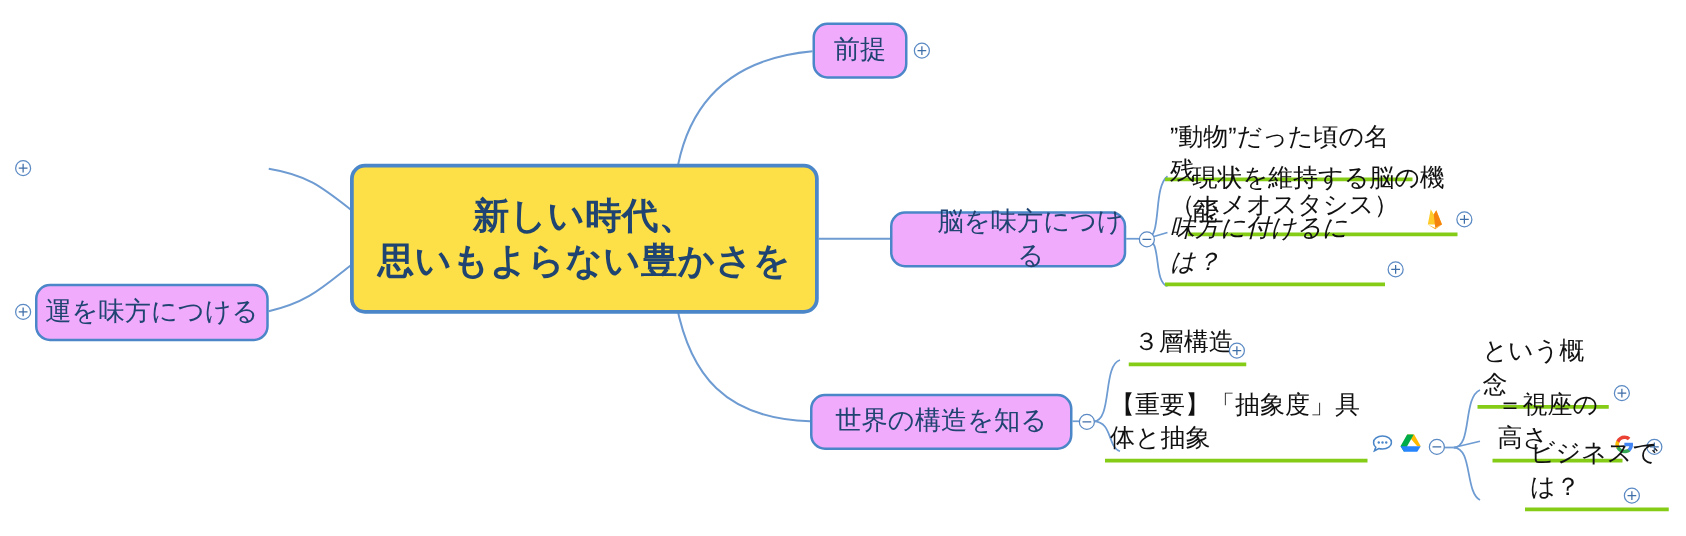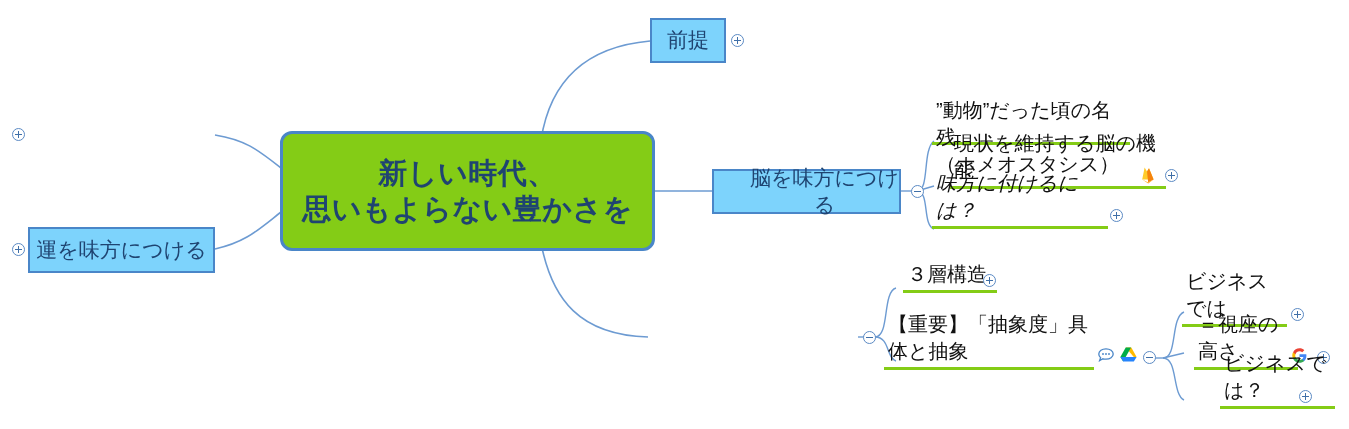--- a/index.html
+++ b/index.html
@@ -23,33 +23,33 @@
     top: 0;
     width: 1349px;
     height: 429px;
     pointer-events: none;
   }
 
   
   .box {
     position: absolute;
     box-sizing: border-box;
-    background: #7dd3fc;
+    background: #f0abfc;
     border: 2px solid #4a86c8;
-    border-radius: 0;
+    border-radius: 12px;
     color: #1f4471;
     display: flex;
     align-items: center;
     justify-content: center;
     text-align: center;
     line-height: 1.25;
     white-space: pre-line;
   }
   .box.central {
-    background: #84cc16;
+    background: #fde047;
     border: 3px solid #4a86c8;
     border-radius: 12px;
     font-size: 29px;
     font-weight: bold;
     letter-spacing: 0.5px;
   }
   .box.branch {
     font-size: 21px;
     font-weight: normal;
   }
@@ -159,20 +159,23 @@
   <div class="box branch" style="left:650px; top:18px; width:76px; height:45px;">
     <span>前提</span>
   </div>
   <div class="toggle plus" style="left:731px; top:34px;"></div>
 
   <div class="box branch" style="left:712px; top:169px; width:189px; height:45px;padding-left:36px;">
     <span>脳を味方につける</span>
   </div>
   <div class="toggle" style="left:911px; top:185px;"></div>
 
+  <div class="box branch" style="left:648px; top:315px; width:210px; height:45px;">
+    <span>世界の構造を知る</span>
+  </div>
   <div class="toggle" style="left:863px; top:331px;"></div>
 
   <div class="leaf" style="left:932px; top:97px; width:198px; height:48px; align-items:flex-start;">
     <span class="txt">”動物”だった頃の名残
 （ホメオスタシス）</span>
   </div>
 
   <div class="leaf" style="left:932px; top:163px; width:216px; height:26px;margin-left:18px;">
     <span class="txt">現状を維持する脳の機能</span>
   </div>
@@ -212,21 +215,21 @@
   <span class="ic" style="left:1120px; top:347px;">
     <svg width="17" height="15" viewBox="0 0 17 15" xmlns="http://www.w3.org/2000/svg">
       <path d="M5.7 0.6 L11.3 0.6 L16.6 9.9 L13.8 9.9 Z" fill="#ffba00"></path>
       <path d="M5.7 0.6 L0.4 9.9 L3.2 14.4 L11.0 0.6 Z" fill="#00ac47"></path>
       <path d="M0.4 9.9 L3.2 14.4 L13.8 14.4 L16.6 9.9 Z" fill="#2684fc"></path>
     </svg>
   </span>
   <div class="toggle" style="left:1143px; top:351px;"></div>
 
   <div class="leaf" style="left:1182px; top:302px; width:105px; height:25px;">
-    <span class="txt">ビジネスでは</span>
+    <span class="txt">という概念</span>
   </div>
   <div class="toggle plus" style="left:1291px; top:308px;"></div>
 
   <div class="leaf" style="left:1182px; top:345px; width:104px; height:25px;margin-left:12px;">
     <span class="txt">＝視座の高さ</span>
   </div>
 
   <span class="ic" style="left:1292px; top:348px;">
     <svg width="15" height="15" viewBox="0 0 18 18" xmlns="http://www.w3.org/2000/svg">
       <path d="M17.3 9.2 C17.3 8.6 17.25 8 17.15 7.45 L9 7.45 L9 10.7 L13.7 10.7 C13.5 11.8 12.85 12.75 11.9 13.4 L11.9 15.5 L14.7 15.5 C16.35 14 17.3 11.8 17.3 9.2 Z" fill="#4285f4"></path>

